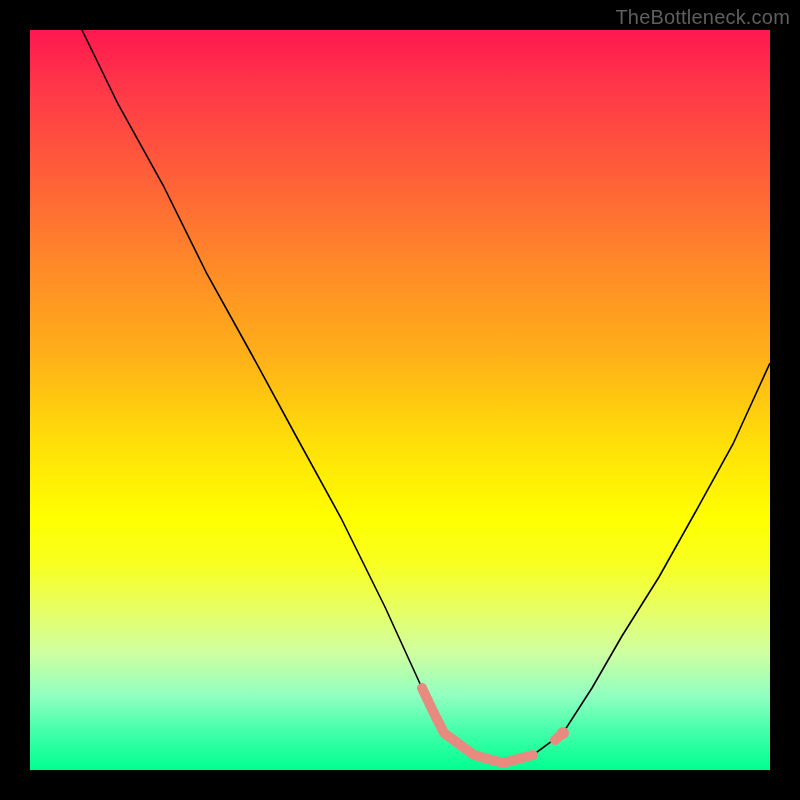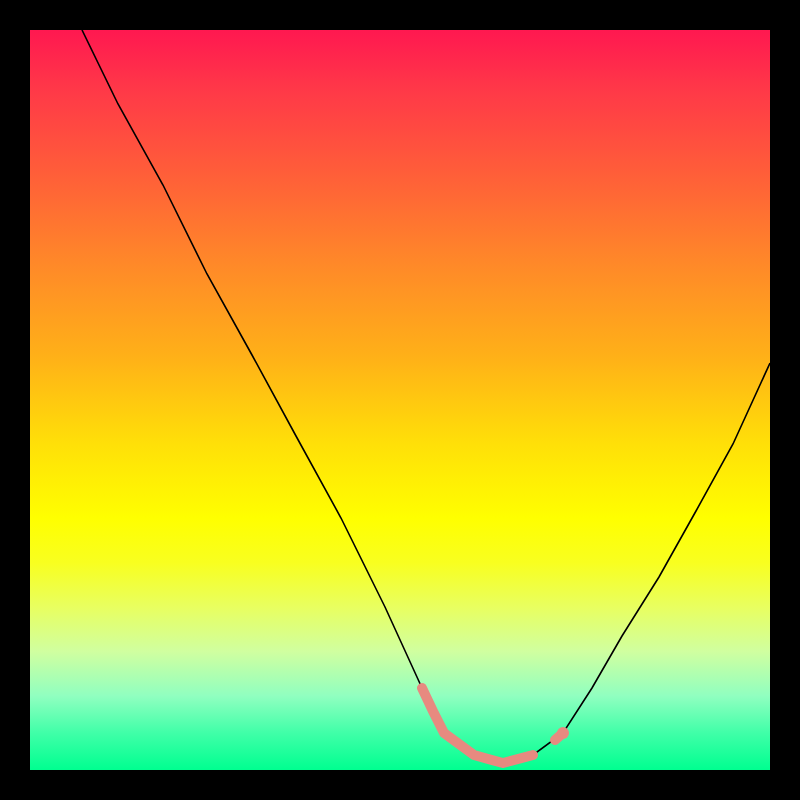--- a/index.html
+++ b/index.html
@@ -44,20 +44,21 @@
     position: absolute;
     left: 0;
     top: 0;
     width: 740px;
     height: 740px;
   }
 </style>
 </head>
 <body>
 <div class="container">
+  <div class="attribution">TheBottleneck.com</div>
   <div class="plot-area">
     <svg class="curve" viewBox="0 0 740 740" preserveAspectRatio="none">
 
       <path d="M52,0 L88,74 L133,155 L177,244 L222,325 L266,406 L311,488 L355,577 L392,658 L414,703 L444,725 L473,733 L503,725 L533,703 L562,658 L592,606 L629,547 L666,481 L703,414 L740,333" fill="none" stroke="#000" stroke-width="1.6"></path>
 
       <path d="M392,658 Q403,682 414,703 Q429,714 444,725 Q458,729 473,733 Q488,729 503,725 M525,710 L533,703" fill="none" stroke="#e78a80" stroke-width="10" stroke-linecap="round" stroke-linejoin="round"></path>
 
       <circle cx="533" cy="703" r="6" fill="#e78a80"></circle>
       <circle cx="0" cy="0" r="0" fill="none"></circle>
     </svg>

